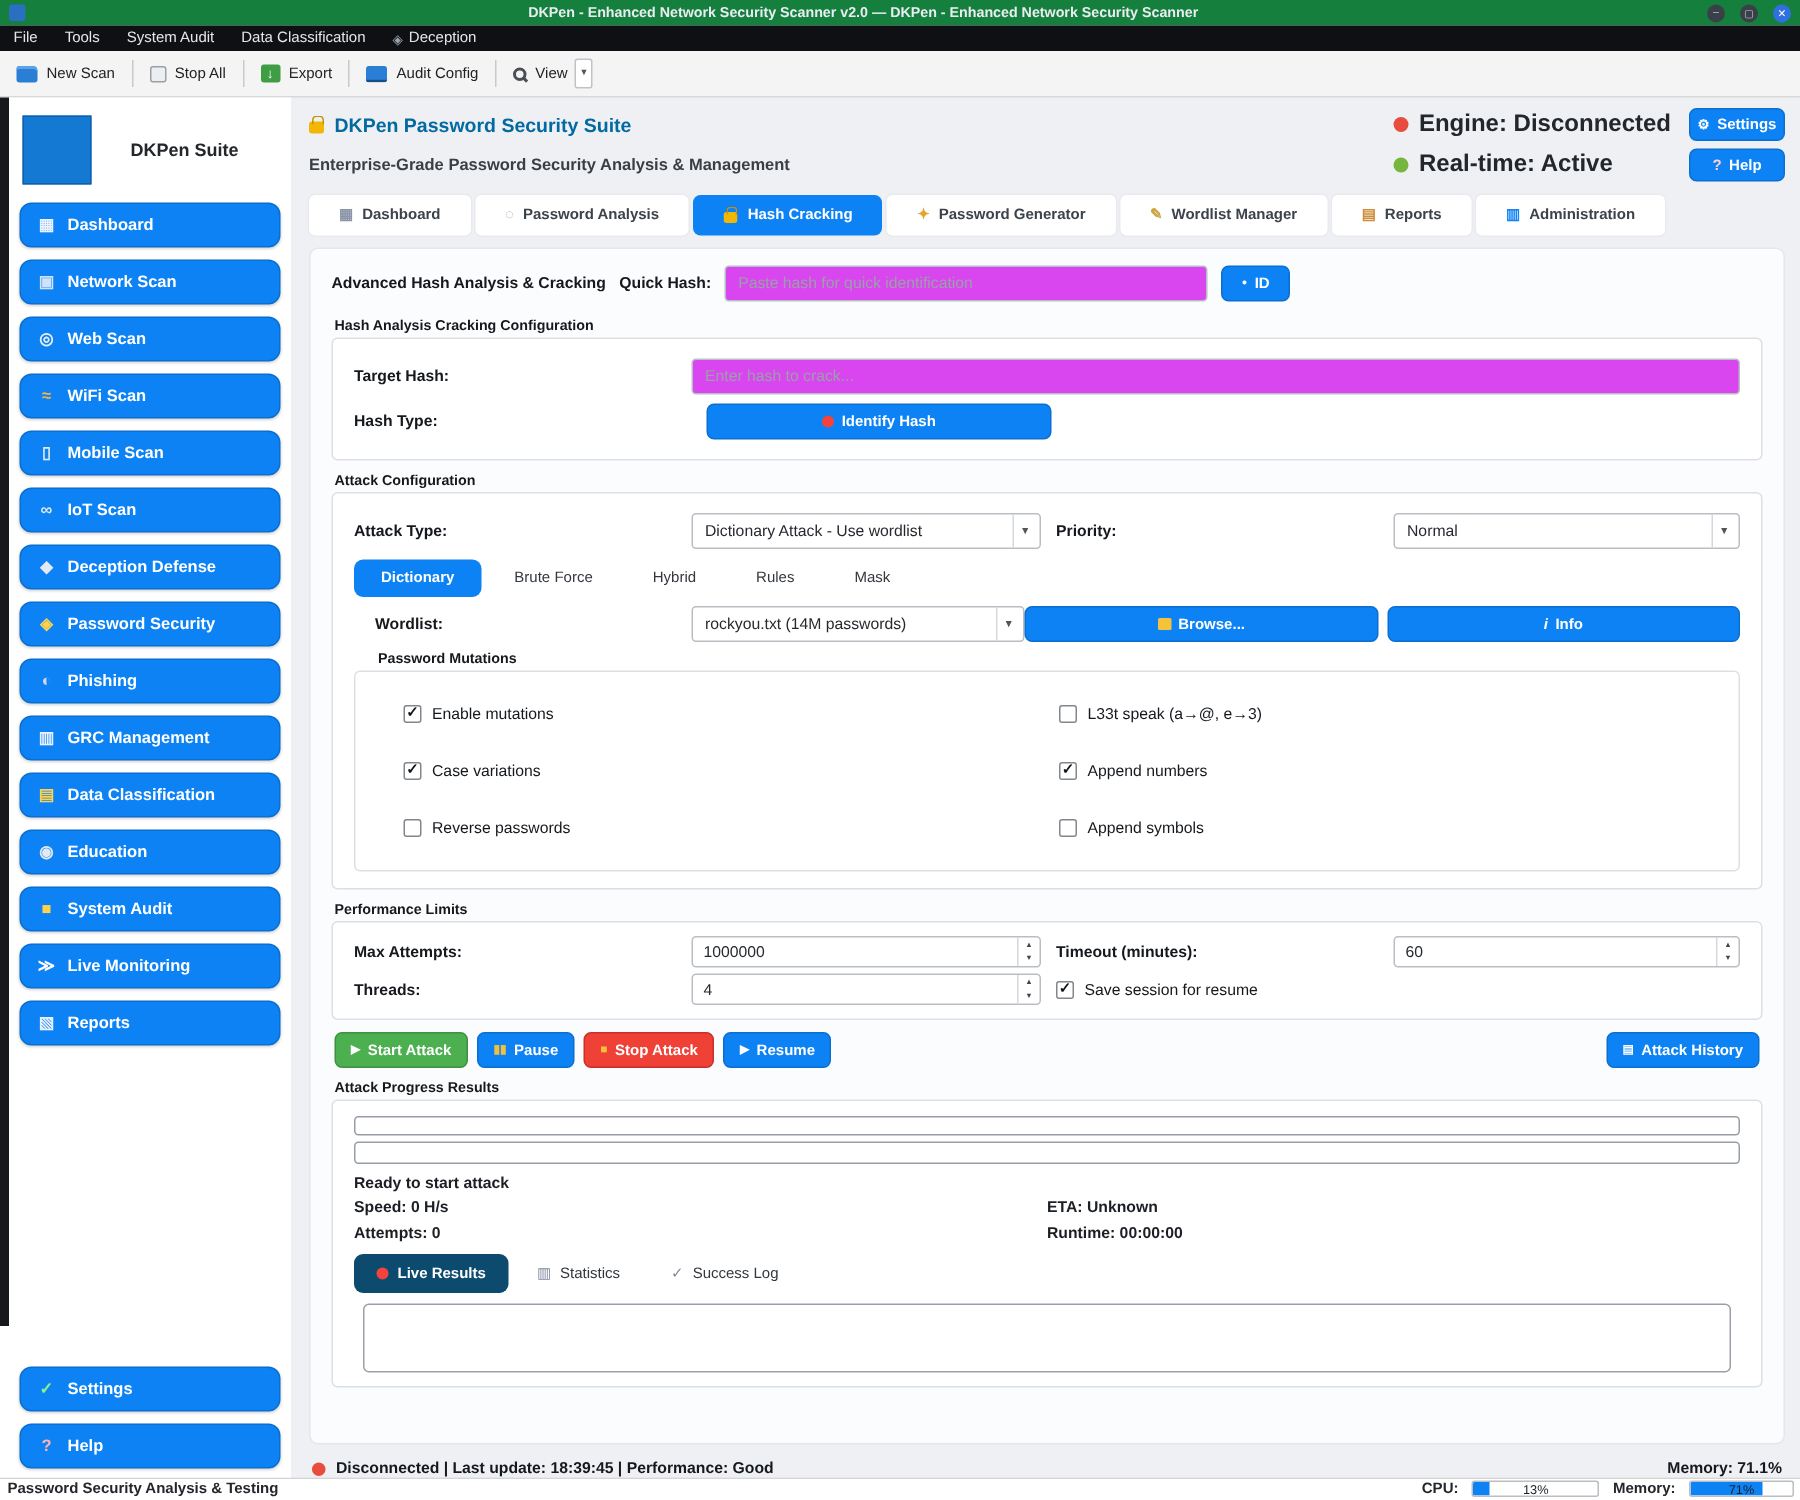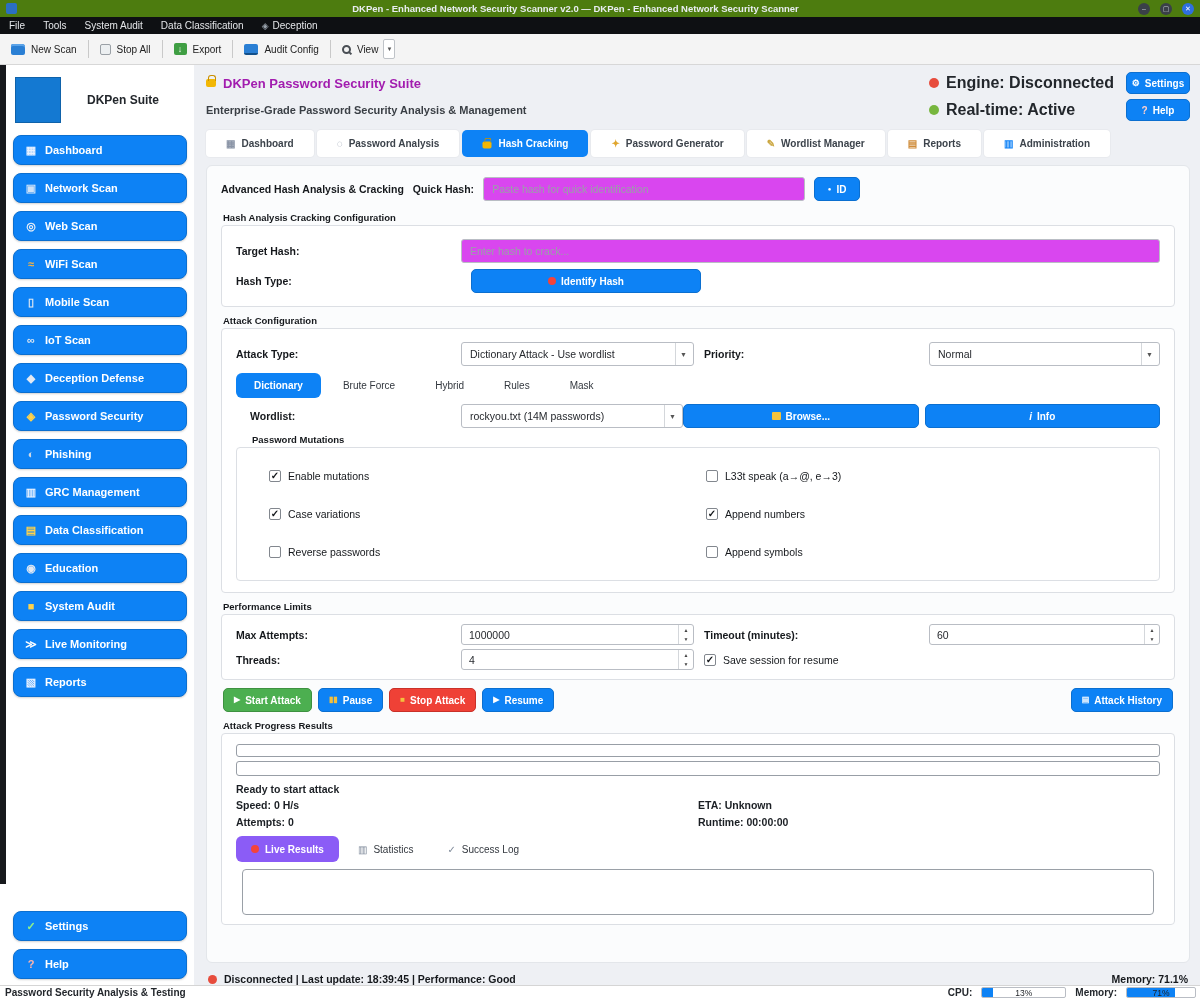--- a/index.html
+++ b/index.html
@@ -1,20 +1,20 @@
 <!DOCTYPE html>
 <html><head>
 <meta charset="utf-8">
 <style>
   *{box-sizing:border-box;margin:0;padding:0}
   html,body{width:1200px;height:1000px;overflow:hidden}
   body{font-family:"Liberation Sans",sans-serif;background:#eef0f4;color:#1b1f24;font-size:10.5px}
 
   
-  .titlebar{height:17px;background:#4d7c0f;display:flex;align-items:center;padding:0 6px;gap:6px}
+  .titlebar{height:17px;background:#15803d;display:flex;align-items:center;padding:0 6px;gap:6px}
   .app-ico{width:11px;height:11px;background:#2b6fc2;border-radius:2px;flex:none}
   .title-text{flex:1;text-align:center;font-size:9.5px;font-weight:bold;color:#e9edf2;white-space:nowrap;overflow:hidden}
   .win-btn{width:12px;height:12px;border-radius:50%;margin-left:4px;background:#3a4048;display:flex;align-items:center;justify-content:center;font-size:7px;color:#c6cbd2;flex:none}
   .win-btn.close{background:#2f6fe0;color:#fff}
 
   
   .menubar{height:17px;background:#0e1013;display:flex;align-items:center;color:#e4e6e9;font-size:10px}
   .mi{padding:0 9px;display:flex;align-items:center;gap:4px}
   .mshield{color:#9aa3ad;font-size:9px}
 
@@ -57,21 +57,21 @@
   .si-audit::before{content:"■";color:#ffd24a}
   .si-live::before{content:"≫";color:#fff;font-weight:bold}
   .si-reports::before{content:"▧";color:#eaf2ff}
   .si-settings::before{content:"✓";color:#8ef08a;font-weight:bold}
   .si-help::before{content:"?";color:#ffb3ab;font-weight:bold}
   .side-spacer{flex:1}
 
   
   .main{flex:1;display:flex;flex-direction:column;padding:7px 10px 0 12px;overflow:hidden}
   .header-grid{display:grid;grid-template-columns:1fr auto 64px;column-gap:12px;row-gap:5px;align-items:center}
-  .page-title{color:#a21caf;font-weight:bold;font-size:13px;display:flex;gap:7px}
+  .page-title{color:#0369a1;font-weight:bold;font-size:13px;display:flex;align-items:center;gap:7px}
   .subtitle{font-weight:bold;color:#3a3f45;font-size:11px}
   .status-item{display:flex;align-items:center;gap:7px;font-weight:bold;font-size:16px;color:#23272c;}
   .dot{width:10px;height:10px;border-radius:50%;flex:none}
   .btn{border:none;border-radius:5px;font-family:inherit;font-size:10px;font-weight:bold;color:#fff;display:flex;align-items:center;justify-content:center;gap:5px;cursor:pointer}
   .btn-blue{background:#0d82f5;border:1px solid #0b6fd0}
   .hdr-btn{height:22px;width:64px}
   .i-lock{position:relative;width:10px;height:8px;background:#f2b705;border-radius:2px;margin-top:3px;flex:none}
   .i-lock::before{content:"";position:absolute;top:-4px;left:2px;width:6px;height:5px;border:1.5px solid #c98f00;border-bottom:none;border-radius:3px 3px 0 0}
   .i-lock.small{transform:scale(.9)}
 
@@ -119,21 +119,21 @@
   .btn-red{background:#ef4136;border:1px solid #c93028}
   .aico{font-size:8px;line-height:1}
   .yellow{color:#f3c03e}
   
   .pbar{height:13px;border:1px solid #989ea6;border-radius:3px;background:#fff;margin:4px 0}
   .pfill{height:100%;background:#0d82f5;border-radius:2px;width:0}
   .ready{font-weight:bold;margin:7px 0 4px}
   .statgrid{display:grid;grid-template-columns:1fr 1fr;row-gap:5px;font-weight:bold}
   .rtabrow{display:flex;gap:4px;margin:8px 0 2px}
   .rtab{height:26px;padding:0 15px;border-radius:6px;display:flex;align-items:center;gap:6px;font-size:10px;color:#33383f;cursor:pointer}
-  .rtab.active{background:#8b5cf6;color:#fff;font-weight:bold}
+  .rtab.active{background:#0c4a6e;color:#fff;font-weight:bold}
   .reddot{width:8px;height:8px;border-radius:50%;background:#f4433a;flex:none}
   .gico{color:#7f8a9a;font-size:10px}
   .resultbox{height:46px;border:1px solid #9aa0a7;border-radius:4px;background:#fff;margin:7px 6px 2px}
   
   .panel-status{display:flex;justify-content:space-between;align-items:center;padding:10px 2px 0;font-size:10.5px;font-weight:bold;color:#15181c}
   .ps-left{display:flex;align-items:center;gap:7px}
   
   .bottombar{height:15px;background:#fff;border-top:1px solid #d5d5d5;display:flex;align-items:flex-start;font-size:10px;font-weight:bold;color:#23272c;padding:1px 4px 0 5px}
   .bb-right{margin-left:auto;display:flex;align-items:center;gap:9px}
   .meter{width:85px;height:11px;border:1px solid #b9bdc4;background:#fff;position:relative;border-radius:2px;overflow:hidden}

